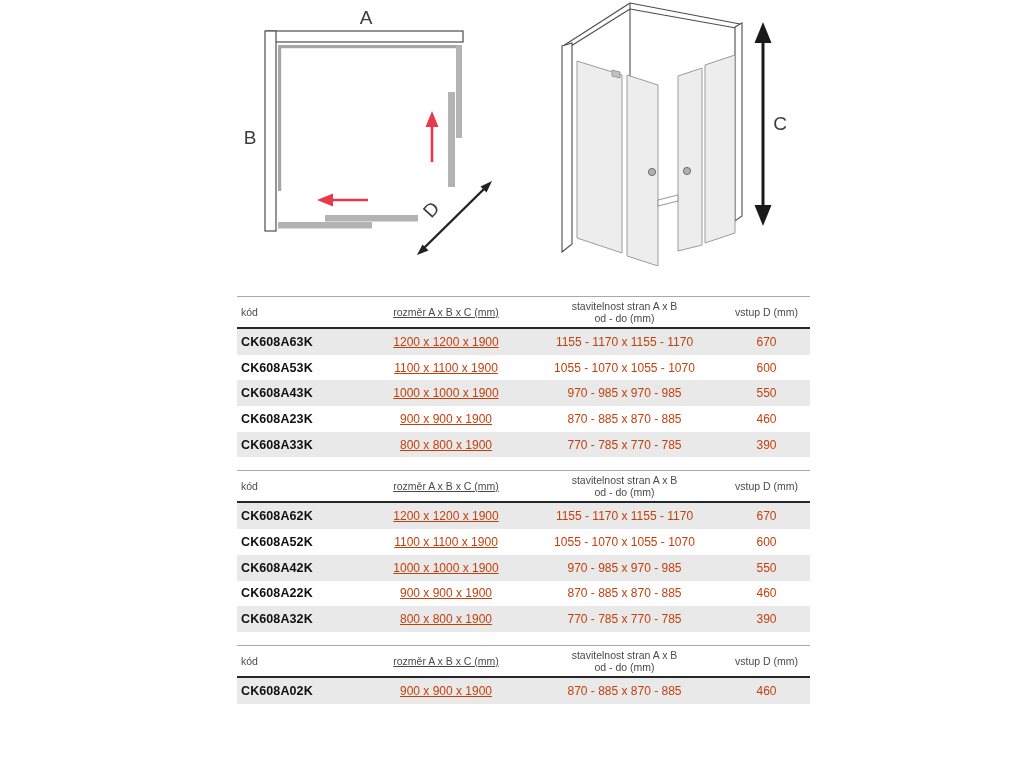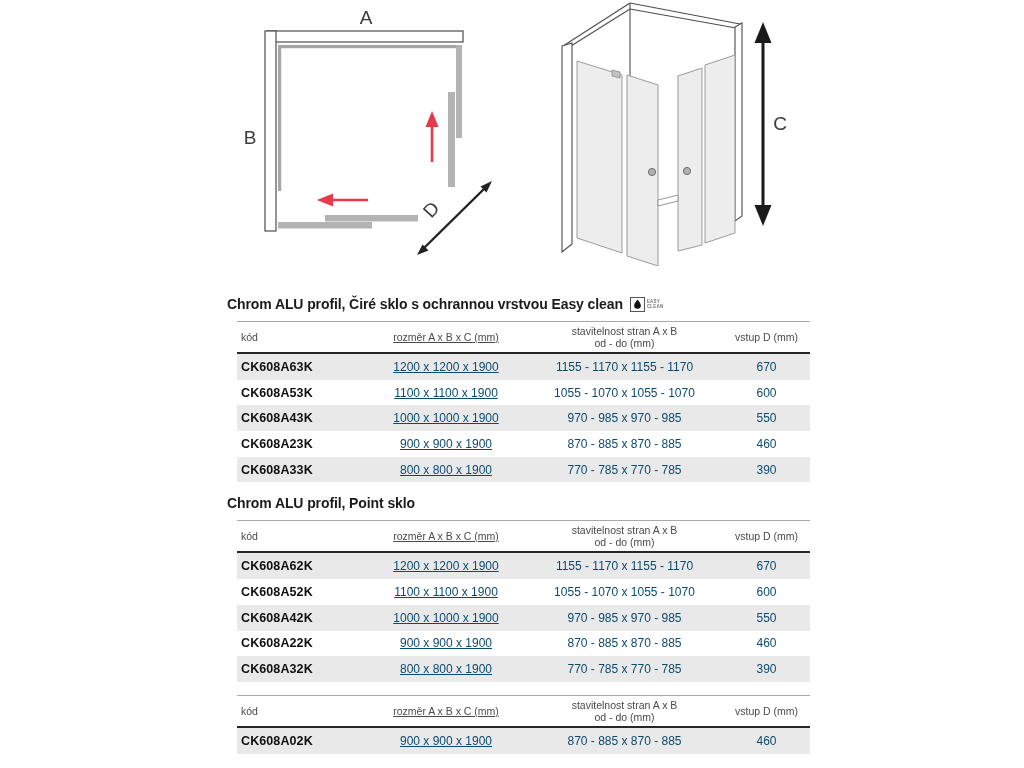--- a/index.html
+++ b/index.html
@@ -20,21 +20,21 @@
   .ec-badge{display:inline-flex;align-items:center;gap:2px;}
   .ec-box{width:13px;height:13px;border:1px solid #555;display:flex;align-items:center;justify-content:center;background:#fff;}
   .ec-txt{display:flex;flex-direction:column;font-size:4.5px;line-height:1.15;color:#777;font-weight:700;letter-spacing:0.2px;}
 
   
   .spec-table{width:573px;margin-left:12px;}
   .thead{display:flex;align-items:center;height:30px;border-top:1px solid #a9a9a9;border-bottom:2.5px solid #272727;}
   .th{font-size:10.5px;color:#4a4a4a;line-height:1.18;}
   .tr{display:flex;align-items:center;height:25.7px;}
   .tr.alt{background:#e9e9e9;}
-  .td{font-size:12px;color:#0c4a6e;}
+  .td{font-size:12px;color:#c2410c;}
   .col-code{width:133px;padding-left:4px;text-align:left;box-sizing:border-box;}
   .col-size{width:152px;text-align:center;text-decoration:underline;}
   .col-adj{width:205px;text-align:center;}
   .col-entry{width:79px;text-align:center;}
   .td.col-code{font-weight:700;color:#101010;font-size:12.5px;letter-spacing:0.1px;}
 </style>
 </head>
 <body>
 
 <div class="page">
@@ -106,34 +106,20 @@
       <line x1="213" y1="38" x2="213" y2="210" stroke="#1a1a1a" stroke-width="3"></line>
       <polygon points="213,22 204.5,43 221.5,43" fill="#1a1a1a"></polygon>
       <polygon points="213,226 204.5,205 221.5,205" fill="#1a1a1a"></polygon>
     </g>
     <text class="dim-letter" x="230" y="130" text-anchor="middle" font-size="20">C</text>
   </svg>
 
   <div class="content">
 
     <div class="section">
-      <div class="sec-head">
-        <h2>Chrom ALU profil, Čiré sklo s ochrannou vrstvou Easy clean</h2>
-        <span class="ec-badge">
-          <span class="ec-box">
-            <svg width="9" height="10" viewBox="0 0 9 10">
-                <path d="M4.5,0.5 C4.5,0.5 1.2,4.3 1.2,6.4 a3.3,3.3 0 0 0 6.6,0 C7.8,4.3 4.5,0.5 4.5,0.5 Z" fill="#111"></path>
-              </svg>
-          </span>
-          <span class="ec-txt">
-            <span>EASY</span>
-            <span>CLEAN</span>
-          </span>
-        </span>
-      </div>
       <div class="spec-table">
         <div class="thead">
           <div class="th col-code">kód</div>
           <div class="th col-size">rozměr A x B x C (mm)</div>
           <div class="th col-adj">
             <div>stavitelnost stran A x B</div>
             <div>od - do (mm)</div>
           </div>
           <div class="th col-entry">vstup D (mm)</div>
         </div>
@@ -157,69 +143,20 @@
               <div class="td col-entry">550</div>
             </div>
             <div class="tr">
               <div class="td col-code">CK608A23K</div>
               <div class="td col-size">900 x 900 x 1900</div>
               <div class="td col-adj">870 - 885 x 870 - 885</div>
               <div class="td col-entry">460</div>
             </div>
             <div class="tr alt">
               <div class="td col-code">CK608A33K</div>
-              <div class="td col-size">800 x 800 x 1900</div>
-              <div class="td col-adj">770 - 785 x 770 - 785</div>
-              <div class="td col-entry">390</div>
-            </div>
-          </div>
-      </div>
-    </div>
-
-    <div class="section">
-      <div class="sec-head">
-        <h2>Chrom ALU profil, Point sklo</h2>
-      </div>
-      <div class="spec-table">
-        <div class="thead">
-          <div class="th col-code">kód</div>
-          <div class="th col-size">rozměr A x B x C (mm)</div>
-          <div class="th col-adj">
-            <div>stavitelnost stran A x B</div>
-            <div>od - do (mm)</div>
-          </div>
-          <div class="th col-entry">vstup D (mm)</div>
-        </div>
-        <div class="tbody">
-            <div class="tr alt">
-              <div class="td col-code">CK608A62K</div>
-              <div class="td col-size">1200 x 1200 x 1900</div>
-              <div class="td col-adj">1155 - 1170 x 1155 - 1170</div>
-              <div class="td col-entry">670</div>
-            </div>
-            <div class="tr">
-              <div class="td col-code">CK608A52K</div>
-              <div class="td col-size">1100 x 1100 x 1900</div>
-              <div class="td col-adj">1055 - 1070 x 1055 - 1070</div>
-              <div class="td col-entry">600</div>
-            </div>
-            <div class="tr alt">
-              <div class="td col-code">CK608A42K</div>
-              <div class="td col-size">1000 x 1000 x 1900</div>
-              <div class="td col-adj">970 - 985 x 970 - 985</div>
-              <div class="td col-entry">550</div>
-            </div>
-            <div class="tr">
-              <div class="td col-code">CK608A22K</div>
-              <div class="td col-size">900 x 900 x 1900</div>
-              <div class="td col-adj">870 - 885 x 870 - 885</div>
-              <div class="td col-entry">460</div>
-            </div>
-            <div class="tr alt">
-              <div class="td col-code">CK608A32K</div>
               <div class="td col-size">800 x 800 x 1900</div>
               <div class="td col-adj">770 - 785 x 770 - 785</div>
               <div class="td col-entry">390</div>
             </div>
           </div>
       </div>
     </div>
 
     <div class="section">
       <div class="spec-table">
@@ -227,20 +164,66 @@
           <div class="th col-code">kód</div>
           <div class="th col-size">rozměr A x B x C (mm)</div>
           <div class="th col-adj">
             <div>stavitelnost stran A x B</div>
             <div>od - do (mm)</div>
           </div>
           <div class="th col-entry">vstup D (mm)</div>
         </div>
         <div class="tbody">
             <div class="tr alt">
+              <div class="td col-code">CK608A62K</div>
+              <div class="td col-size">1200 x 1200 x 1900</div>
+              <div class="td col-adj">1155 - 1170 x 1155 - 1170</div>
+              <div class="td col-entry">670</div>
+            </div>
+            <div class="tr">
+              <div class="td col-code">CK608A52K</div>
+              <div class="td col-size">1100 x 1100 x 1900</div>
+              <div class="td col-adj">1055 - 1070 x 1055 - 1070</div>
+              <div class="td col-entry">600</div>
+            </div>
+            <div class="tr alt">
+              <div class="td col-code">CK608A42K</div>
+              <div class="td col-size">1000 x 1000 x 1900</div>
+              <div class="td col-adj">970 - 985 x 970 - 985</div>
+              <div class="td col-entry">550</div>
+            </div>
+            <div class="tr">
+              <div class="td col-code">CK608A22K</div>
+              <div class="td col-size">900 x 900 x 1900</div>
+              <div class="td col-adj">870 - 885 x 870 - 885</div>
+              <div class="td col-entry">460</div>
+            </div>
+            <div class="tr alt">
+              <div class="td col-code">CK608A32K</div>
+              <div class="td col-size">800 x 800 x 1900</div>
+              <div class="td col-adj">770 - 785 x 770 - 785</div>
+              <div class="td col-entry">390</div>
+            </div>
+          </div>
+      </div>
+    </div>
+
+    <div class="section">
+      <div class="spec-table">
+        <div class="thead">
+          <div class="th col-code">kód</div>
+          <div class="th col-size">rozměr A x B x C (mm)</div>
+          <div class="th col-adj">
+            <div>stavitelnost stran A x B</div>
+            <div>od - do (mm)</div>
+          </div>
+          <div class="th col-entry">vstup D (mm)</div>
+        </div>
+        <div class="tbody">
+            <div class="tr alt">
               <div class="td col-code">CK608A02K</div>
               <div class="td col-size">900 x 900 x 1900</div>
               <div class="td col-adj">870 - 885 x 870 - 885</div>
               <div class="td col-entry">460</div>
             </div>
           </div>
       </div>
     </div>
 
   </div>

